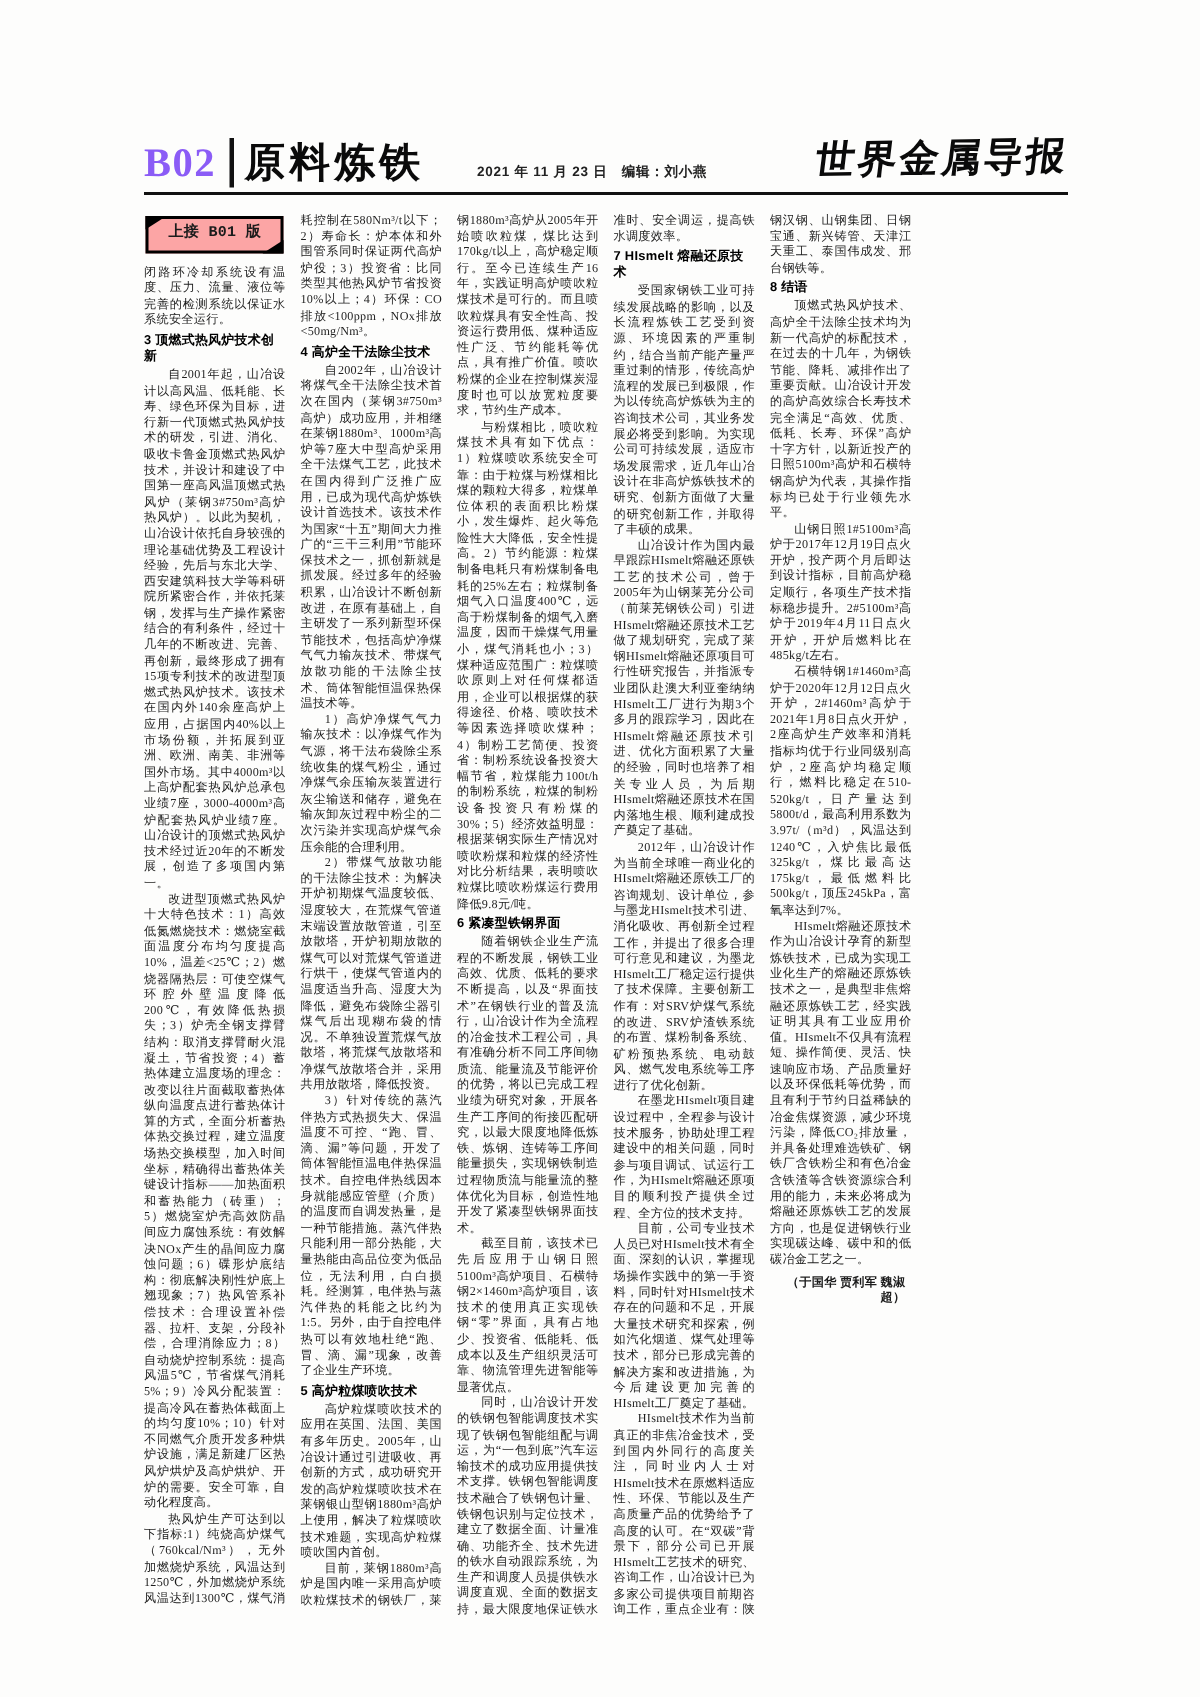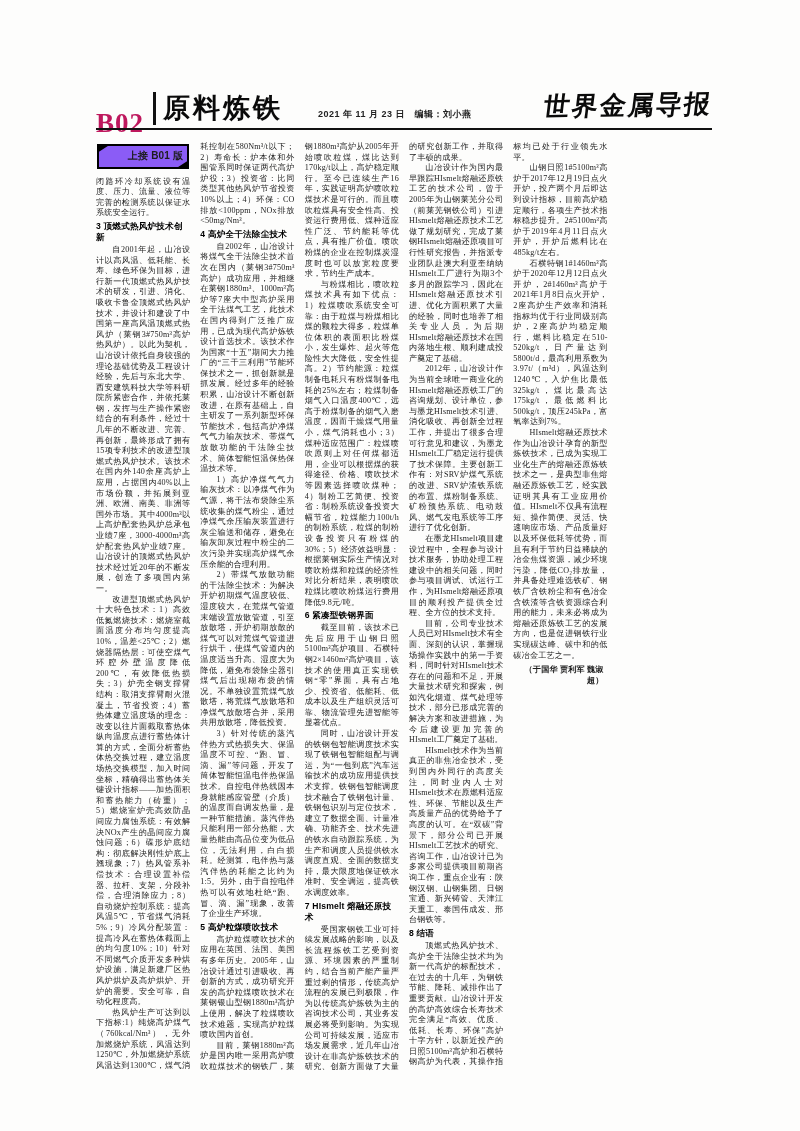--- a/index.html
+++ b/index.html
@@ -6,23 +6,23 @@
   body{
     width:800px;height:1131px;position:relative;
     background:#fdfdfc;
     font-family:"Liberation Serif","DejaVu Serif",serif;
     color:#1c1c1c;
     overflow:hidden;
   }
   
   .hdr{position:absolute;left:96px;top:92px;width:616px;height:36px;}
   .pageno{
-    position:absolute;left:0;top:16px;
+    position:absolute;left:0;top:1px;
     font-family:"Liberation Serif","DejaVu Serif",serif;
-    font-weight:bold;font-size:27px;letter-spacing:1px;color:#be185d;
+    font-weight:bold;font-size:27px;letter-spacing:1px;color:#8b5cf6;
   }
   .hdr-bar{position:absolute;left:57px;top:0px;width:3px;height:33px;background:#111;}
   .section-title{
     position:absolute;left:67px;top:-2px;
     font-weight:900;font-size:27px;letter-spacing:3px;color:#0a0a0a;
     font-family:Liberation Serif, serif;
   }
   .dateline{
     position:absolute;left:222px;top:16px;
     font-size:9px;font-weight:bold;color:#222;letter-spacing:.5px;
@@ -46,23 +46,23 @@
   .para.noindent{text-indent:0;}
   .sec-h{
     margin:2px 0 2px 0;text-align:left;font-size:8.6px;line-height:11px;
     font-weight:bold;color:#000;text-indent:0;
     font-family:"Liberation Sans","DejaVu Sans",sans-serif;
   }
   .signature{margin-top:4px;text-align:right;font-weight:bold;font-size:8.1px;padding-right:4px;}
   
   .badge{
     position:relative;border:2px solid #000;margin:2px 1px 8px 1px;
-    padding:5px 4px;text-align:right;font-weight:bold;font-size:10px;
-    font-family:Liberation Sans, sans-serif;
-    background:#8b5cf6;break-inside:avoid;
+    padding:5px 4px;text-align:center;font-weight:bold;font-size:10px;
+    font-family:Liberation Mono, monospace;
+    background:#fca5a5;break-inside:avoid;
   }
   .badge::before{
     content:"";position:absolute;left:-2px;top:-2px;
     border-top:9px solid #000;border-right:14px solid transparent;
   }
   .badge::after{
     content:"";position:absolute;right:-2px;bottom:-2px;
     border-bottom:9px solid #000;border-left:14px solid transparent;
   }
 </style>
@@ -91,20 +91,21 @@
     <h3 class="sec-h">4 高炉全干法除尘技术</h3>
     <p class="para">自2002年，山冶设计将煤气全干法除尘技术首次在国内（莱钢3#750m³高炉）成功应用，并相继在莱钢1880m³、1000m³高炉等7座大中型高炉采用全干法煤气工艺，此技术在国内得到广泛推广应用，已成为现代高炉炼铁设计首选技术。该技术作为国家“十五”期间大力推广的“三干三利用”节能环保技术之一，抓创新就是抓发展。经过多年的经验积累，山冶设计不断创新改进，在原有基础上，自主研发了一系列新型环保节能技术，包括高炉净煤气气力输灰技术、带煤气放散功能的干法除尘技术、筒体智能恒温保热保温技术等。</p>
     <p class="para">1）高炉净煤气气力输灰技术：以净煤气作为气源，将干法布袋除尘系统收集的煤气粉尘，通过净煤气余压输灰装置进行灰尘输送和储存，避免在输灰卸灰过程中粉尘的二次污染并实现高炉煤气余压余能的合理利用。</p>
     <p class="para">2）带煤气放散功能的干法除尘技术：为解决开炉初期煤气温度较低、湿度较大，在荒煤气管道末端设置放散管道，引至放散塔，开炉初期放散的煤气可以对荒煤气管道进行烘干，使煤气管道内的温度适当升高、湿度大为降低，避免布袋除尘器引煤气后出现糊布袋的情况。不单独设置荒煤气放散塔，将荒煤气放散塔和净煤气放散塔合并，采用共用放散塔，降低投资。</p>
     <p class="para">3）针对传统的蒸汽伴热方式热损失大、保温温度不可控、“跑、冒、滴、漏”等问题，开发了筒体智能恒温电伴热保温技术。自控电伴热线因本身就能感应管壁（介质）的温度而自调发热量，是一种节能措施。蒸汽伴热只能利用一部分热能，大量热能由高品位变为低品位，无法利用，白白损耗。经测算，电伴热与蒸汽伴热的耗能之比约为1:5。另外，由于自控电伴热可以有效地杜绝“跑、冒、滴、漏”现象，改善了企业生产环境。</p>
     <h3 class="sec-h">5 高炉粒煤喷吹技术</h3>
     <p class="para">高炉粒煤喷吹技术的应用在英国、法国、美国有多年历史。2005年，山冶设计通过引进吸收、再创新的方式，成功研究开发的高炉粒煤喷吹技术在莱钢银山型钢1880m³高炉上使用，解决了粒煤喷吹技术难题，实现高炉粒煤喷吹国内首创。</p>
     <p class="para">目前，莱钢1880m³高炉是国内唯一采用高炉喷吹粒煤技术的钢铁厂，莱钢1880m³高炉从2005年开始喷吹粒煤，煤比达到170kg/t以上，高炉稳定顺行。至今已连续生产16年，实践证明高炉喷吹粒煤技术是可行的。而且喷吹粒煤具有安全性高、投资运行费用低、煤种适应性广泛、节约能耗等优点，具有推广价值。喷吹粉煤的企业在控制煤炭湿度时也可以放宽粒度要求，节约生产成本。</p>
     <p class="para">与粉煤相比，喷吹粒煤技术具有如下优点：1）粒煤喷吹系统安全可靠：由于粒煤与粉煤相比煤的颗粒大得多，粒煤单位体积的表面积比粉煤小，发生爆炸、起火等危险性大大降低，安全性提高。2）节约能源：粒煤制备电耗只有粉煤制备电耗的25%左右；粒煤制备烟气入口温度400℃，远高于粉煤制备的烟气入磨温度，因而干燥煤气用量小，煤气消耗也小；3）煤种适应范围广：粒煤喷吹原则上对任何煤都适用，企业可以根据煤的获得途径、价格、喷吹技术等因素选择喷吹煤种；4）制粉工艺简便、投资省：制粉系统设备投资大幅节省，粒煤能力100t/h的制粉系统，粒煤的制粉设备投资只有粉煤的30%；5）经济效益明显：根据莱钢实际生产情况对喷吹粉煤和粒煤的经济性对比分析结果，表明喷吹粒煤比喷吹粉煤运行费用降低9.8元/吨。</p>
     <h3 class="sec-h">6 紧凑型铁钢界面</h3>
+    <p class="para">随着钢铁企业生产流程的不断发展，钢铁工业高效、优质、低耗的要求不断提高，以及“界面技术”在钢铁行业的普及流行，山冶设计作为全流程的冶金技术工程公司，具有准确分析不同工序间物质流、能量流及节能评价的优势，将以已完成工程业绩为研究对象，开展各生产工序间的衔接匹配研究，以最大限度地降低炼铁、炼钢、连铸等工序间能量损失，实现钢铁制造过程物质流与能量流的整体优化为目标，创造性地开发了紧凑型铁钢界面技术。</p>
     <p class="para">截至目前，该技术已先后应用于山钢日照5100m³高炉项目、石横特钢2×1460m³高炉项目，该技术的使用真正实现铁钢“零”界面，具有占地少、投资省、低能耗、低成本以及生产组织灵活可靠、物流管理先进智能等显著优点。</p>
     <p class="para">同时，山冶设计开发的铁钢包智能调度技术实现了铁钢包智能组配与调运，为“一包到底”汽车运输技术的成功应用提供技术支撑。铁钢包智能调度技术融合了铁钢包计量、铁钢包识别与定位技术，建立了数据全面、计量准确、功能齐全、技术先进的铁水自动跟踪系统，为生产和调度人员提供铁水调度直观、全面的数据支持，最大限度地保证铁水准时、安全调运，提高铁水调度效率。</p>
     <h3 class="sec-h">7 HIsmelt 熔融还原技术</h3>
     <p class="para">受国家钢铁工业可持续发展战略的影响，以及长流程炼铁工艺受到资源、环境因素的严重制约，结合当前产能产量严重过剩的情形，传统高炉流程的发展已到极限，作为以传统高炉炼铁为主的咨询技术公司，其业务发展必将受到影响。为实现公司可持续发展，适应市场发展需求，近几年山冶设计在非高炉炼铁技术的研究、创新方面做了大量的研究创新工作，并取得了丰硕的成果。</p>
     <p class="para">山冶设计作为国内最早跟踪HIsmelt熔融还原铁工艺的技术公司，曾于2005年为山钢莱芜分公司（前莱芜钢铁公司）引进HIsmelt熔融还原技术工艺做了规划研究，完成了莱钢HIsmelt熔融还原项目可行性研究报告，并指派专业团队赴澳大利亚奎纳纳HIsmelt工厂进行为期3个多月的跟踪学习，因此在HIsmelt熔融还原技术引进、优化方面积累了大量的经验，同时也培养了相关专业人员，为后期HIsmelt熔融还原技术在国内落地生根、顺利建成投产奠定了基础。</p>
     <p class="para">2012年，山冶设计作为当前全球唯一商业化的HIsmelt熔融还原铁工厂的咨询规划、设计单位，参与墨龙HIsmelt技术引进、消化吸收、再创新全过程工作，并提出了很多合理可行意见和建议，为墨龙HIsmelt工厂稳定运行提供了技术保障。主要创新工作有：对SRV炉煤气系统的改进、SRV炉渣铁系统的布置、煤粉制备系统、矿粉预热系统、电动鼓风、燃气发电系统等工序进行了优化创新。</p>
     <p class="para">在墨龙HIsmelt项目建设过程中，全程参与设计技术服务，协助处理工程建设中的相关问题，同时参与项目调试、试运行工作，为HIsmelt熔融还原项目的顺利投产提供全过程、全方位的技术支持。</p>
     <p class="para">目前，公司专业技术人员已对HIsmelt技术有全面、深刻的认识，掌握现场操作实践中的第一手资料，同时针对HIsmelt技术存在的问题和不足，开展大量技术研究和探索，例如汽化烟道、煤气处理等技术，部分已形成完善的解决方案和改进措施，为今后建设更加完善的HIsmelt工厂奠定了基础。</p>
     <p class="para">HIsmelt技术作为当前真正的非焦冶金技术，受到国内外同行的高度关注，同时业内人士对HIsmelt技术在原燃料适应性、环保、节能以及生产高质量产品的优势给予了高度的认可。在“双碳”背景下，部分公司已开展HIsmelt工艺技术的研究、咨询工作，山冶设计已为多家公司提供项目前期咨询工作，重点企业有：陕钢汉钢、山钢集团、日钢宝通、新兴铸管、天津江天重工、泰国伟成发、邢台钢铁等。</p>
     <h3 class="sec-h">8 结语</h3>

